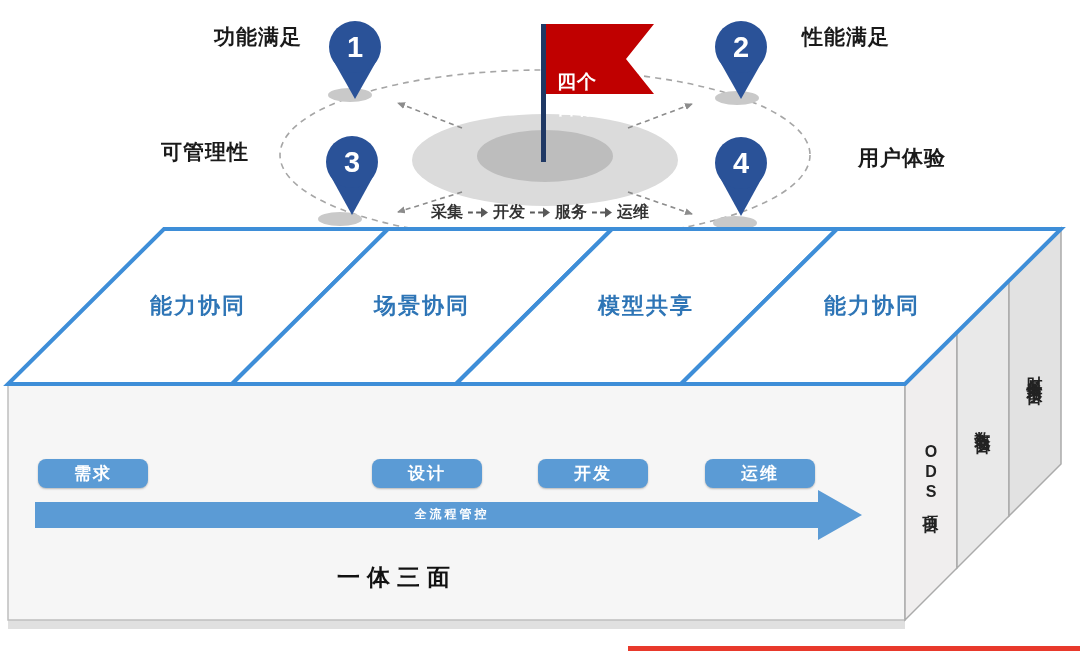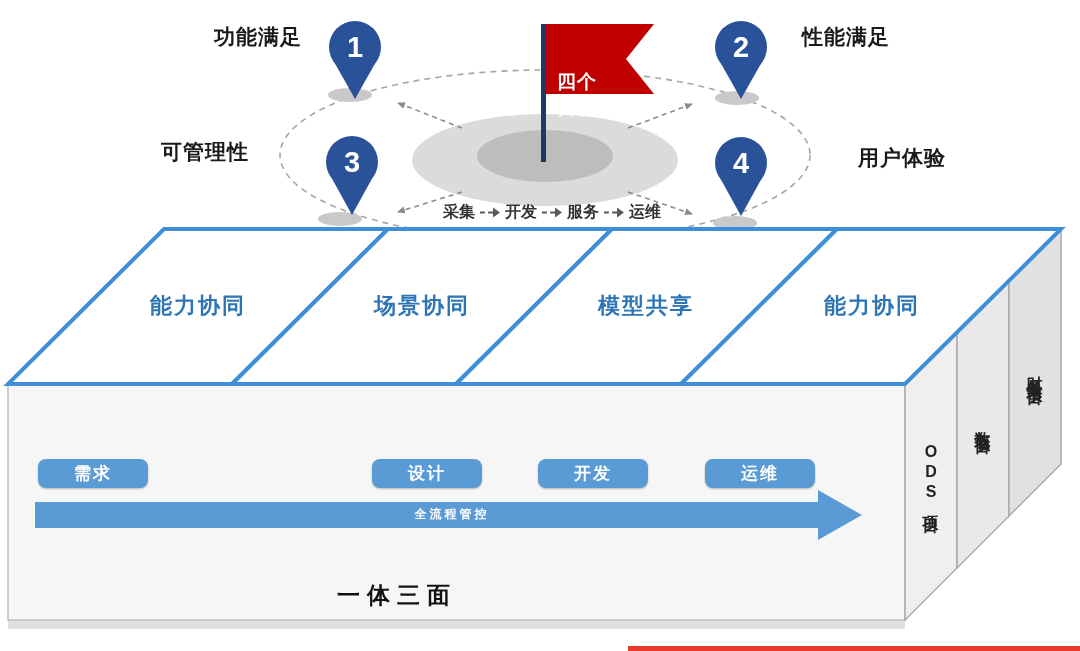--- a/index.html
+++ b/index.html
@@ -16,21 +16,21 @@
   }
   .pin-num{
     font-weight:bold;color:#ffffff;font-size:29px;
     transform:translate(-50%,-50%);
   }
   .flag-lbl{
     left:557px;top:33px;width:46px;color:#ffffff;font-weight:bold;
     font-size:19px;line-height:1.35;letter-spacing:1px;margin-top:36px;
   }
   .flow{
-    left:552px;top:212px;transform:translate(-50%,-50%);
+    left:540px;top:212px;transform:translate(-50%,-50%);
     display:flex;align-items:center;font-weight:bold;font-size:16px;color:#333;
     white-space:nowrap;
   }
   .flow-step{padding:0 2px;}
   .flow-arrow{display:inline-block;width:20px;height:12px;position:relative;margin:0 3px;}
   .flow-arrow::before{
     content:"";position:absolute;left:0;top:5px;width:13px;border-top:2px dashed #595959;
   }
   .flow-arrow::after{
     content:"";position:absolute;right:0;top:1px;
@@ -44,21 +44,21 @@
     position:absolute;width:110px;height:29px;background:#5B9BD5;color:#ffffff;
     font-weight:bold;font-size:17px;display:flex;align-items:center;justify-content:center;
     letter-spacing:2px;box-shadow:0 1px 2px rgba(0,0,0,.25);border-radius:8px;
   }
   .arrow-lbl{
     color:#ffffff;font-weight:bold;font-size:12px;letter-spacing:3px;
     transform:translate(-50%,-50%);white-space:nowrap;
   }
   .caption{
     color:#111;font-weight:bold;font-size:23px;letter-spacing:7px;
-    transform:translate(-50%,-50%);white-space:nowrap;margin-top:18px;
+    transform:translate(-50%,-50%);white-space:nowrap;
   }
   .vert{
     writing-mode:vertical-rl;text-orientation:upright;
     font-weight:bold;font-size:16px;color:#222;letter-spacing:3px;
     transform:translate(-50%,-50%);white-space:nowrap;
   }
   .red-strip{
     left:628px;top:646px;width:452px;height:5px;background:#e8392b;
   }
 </style>

